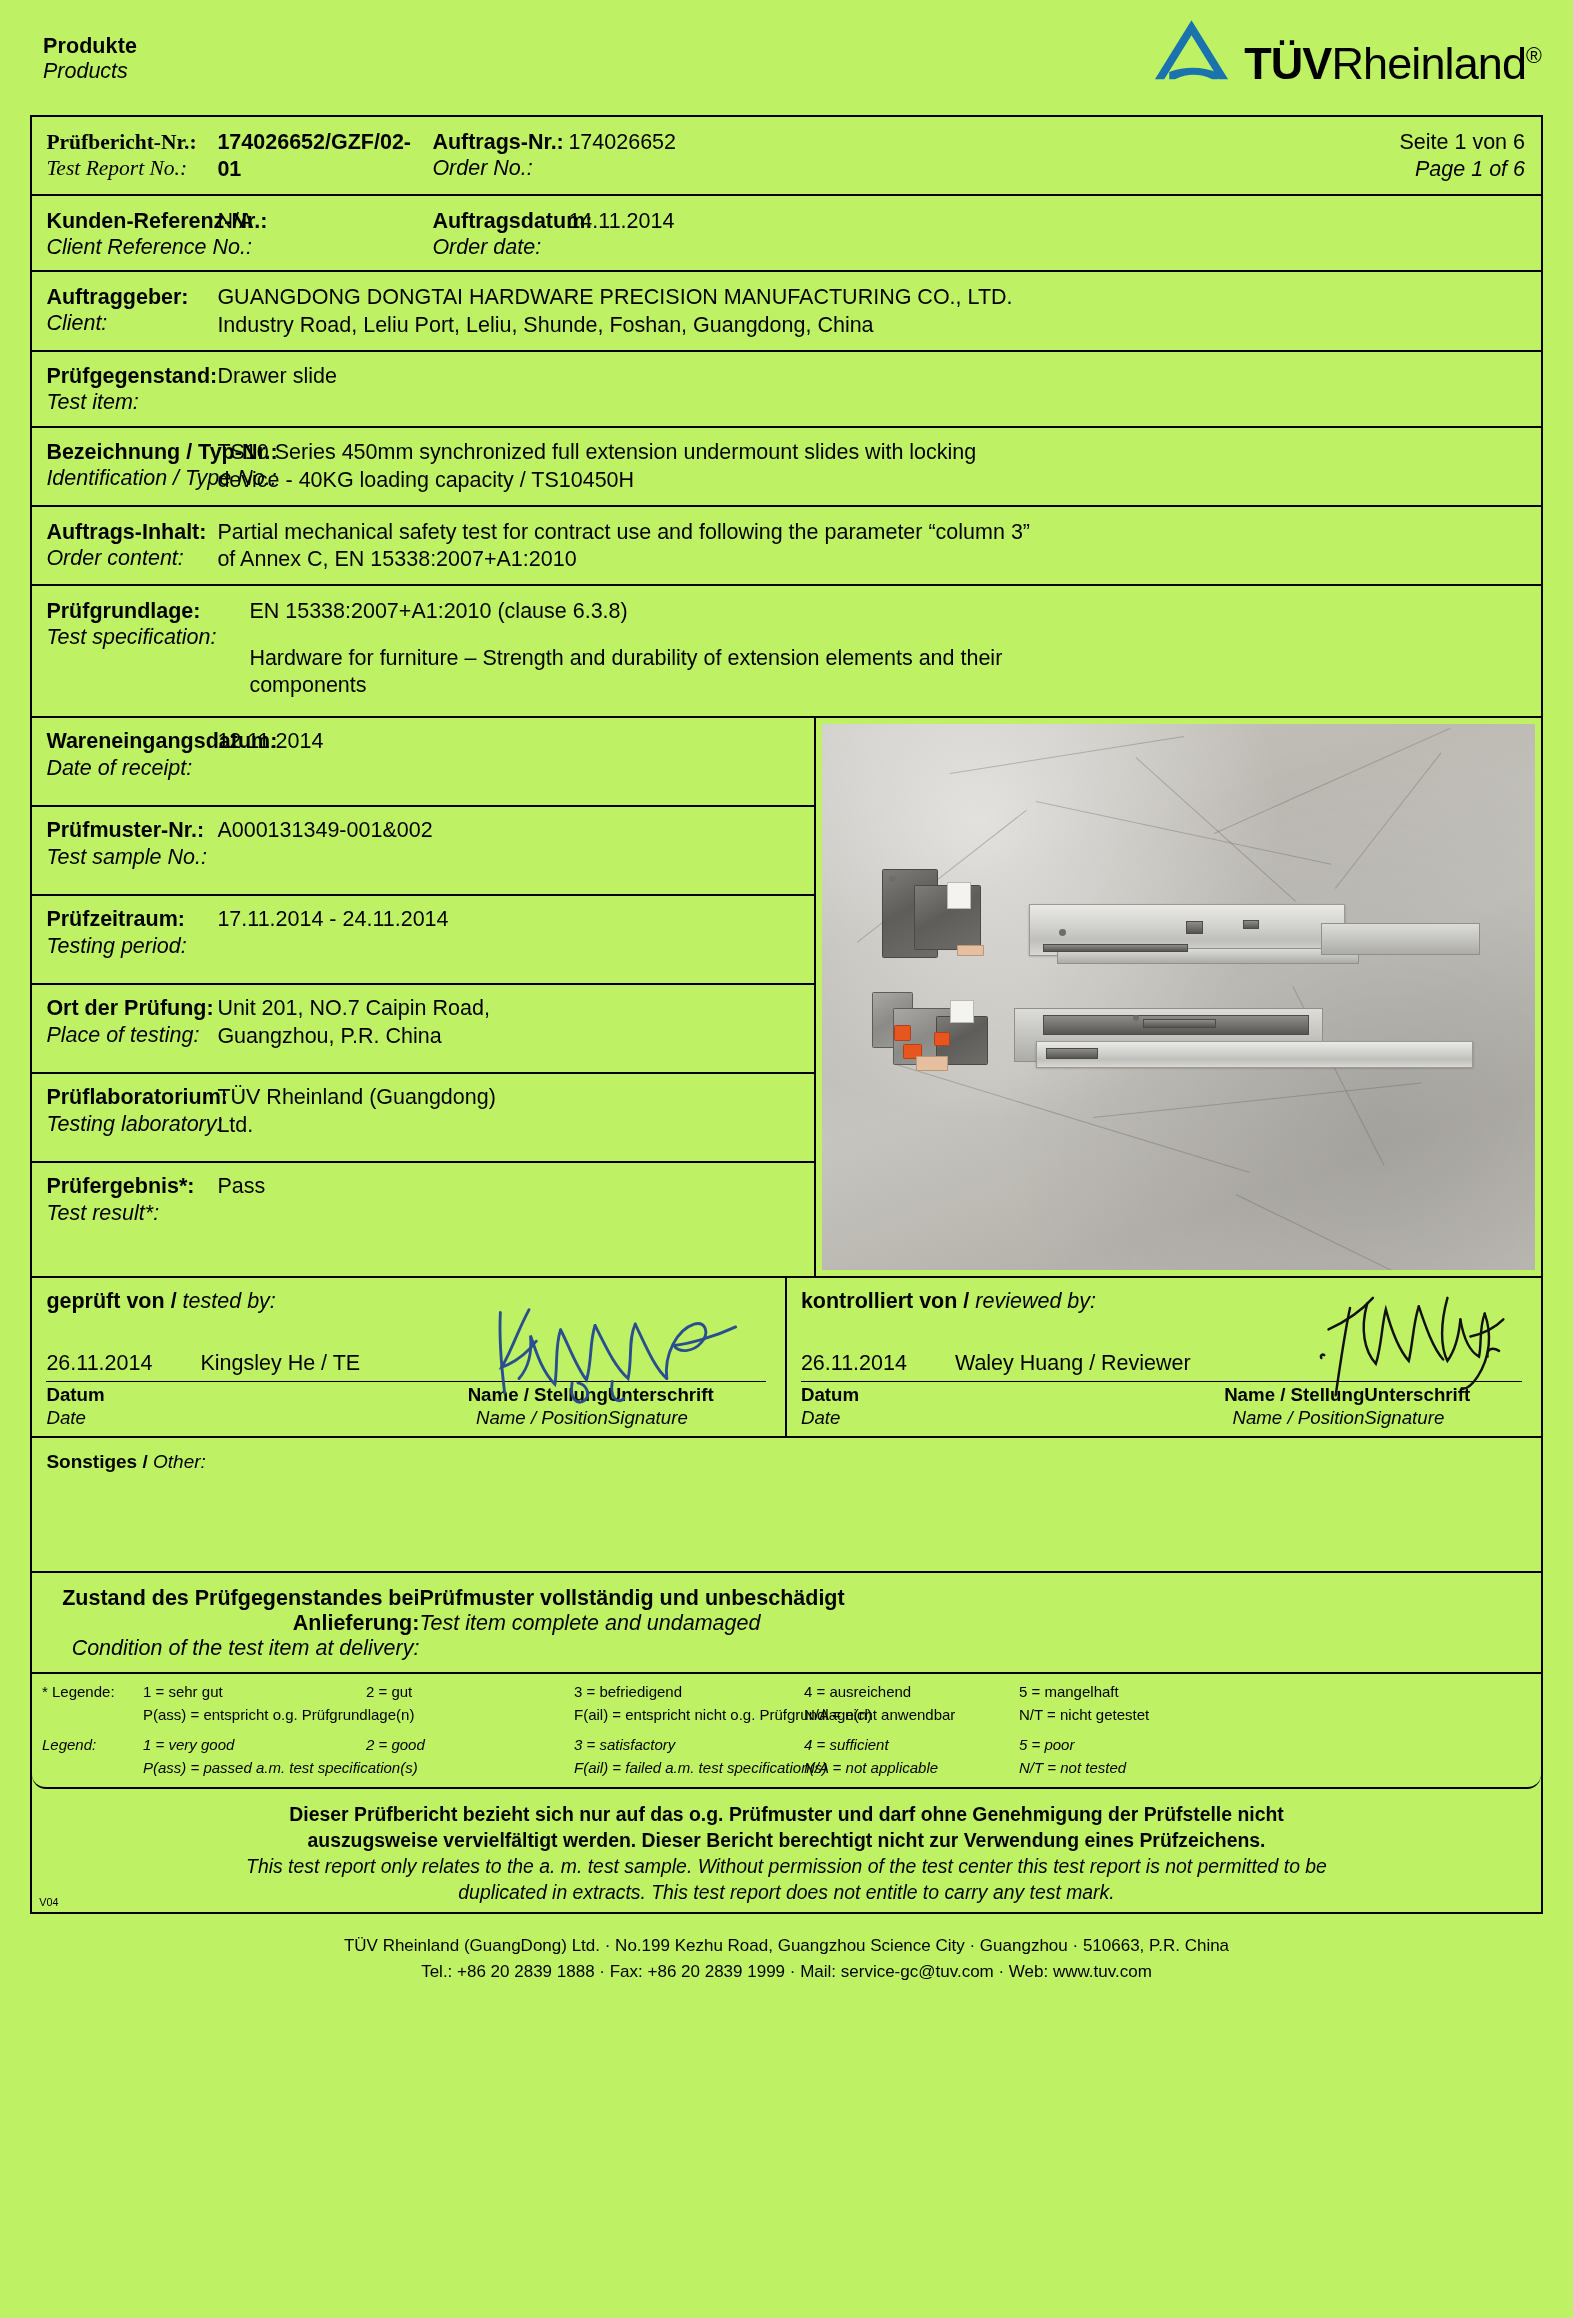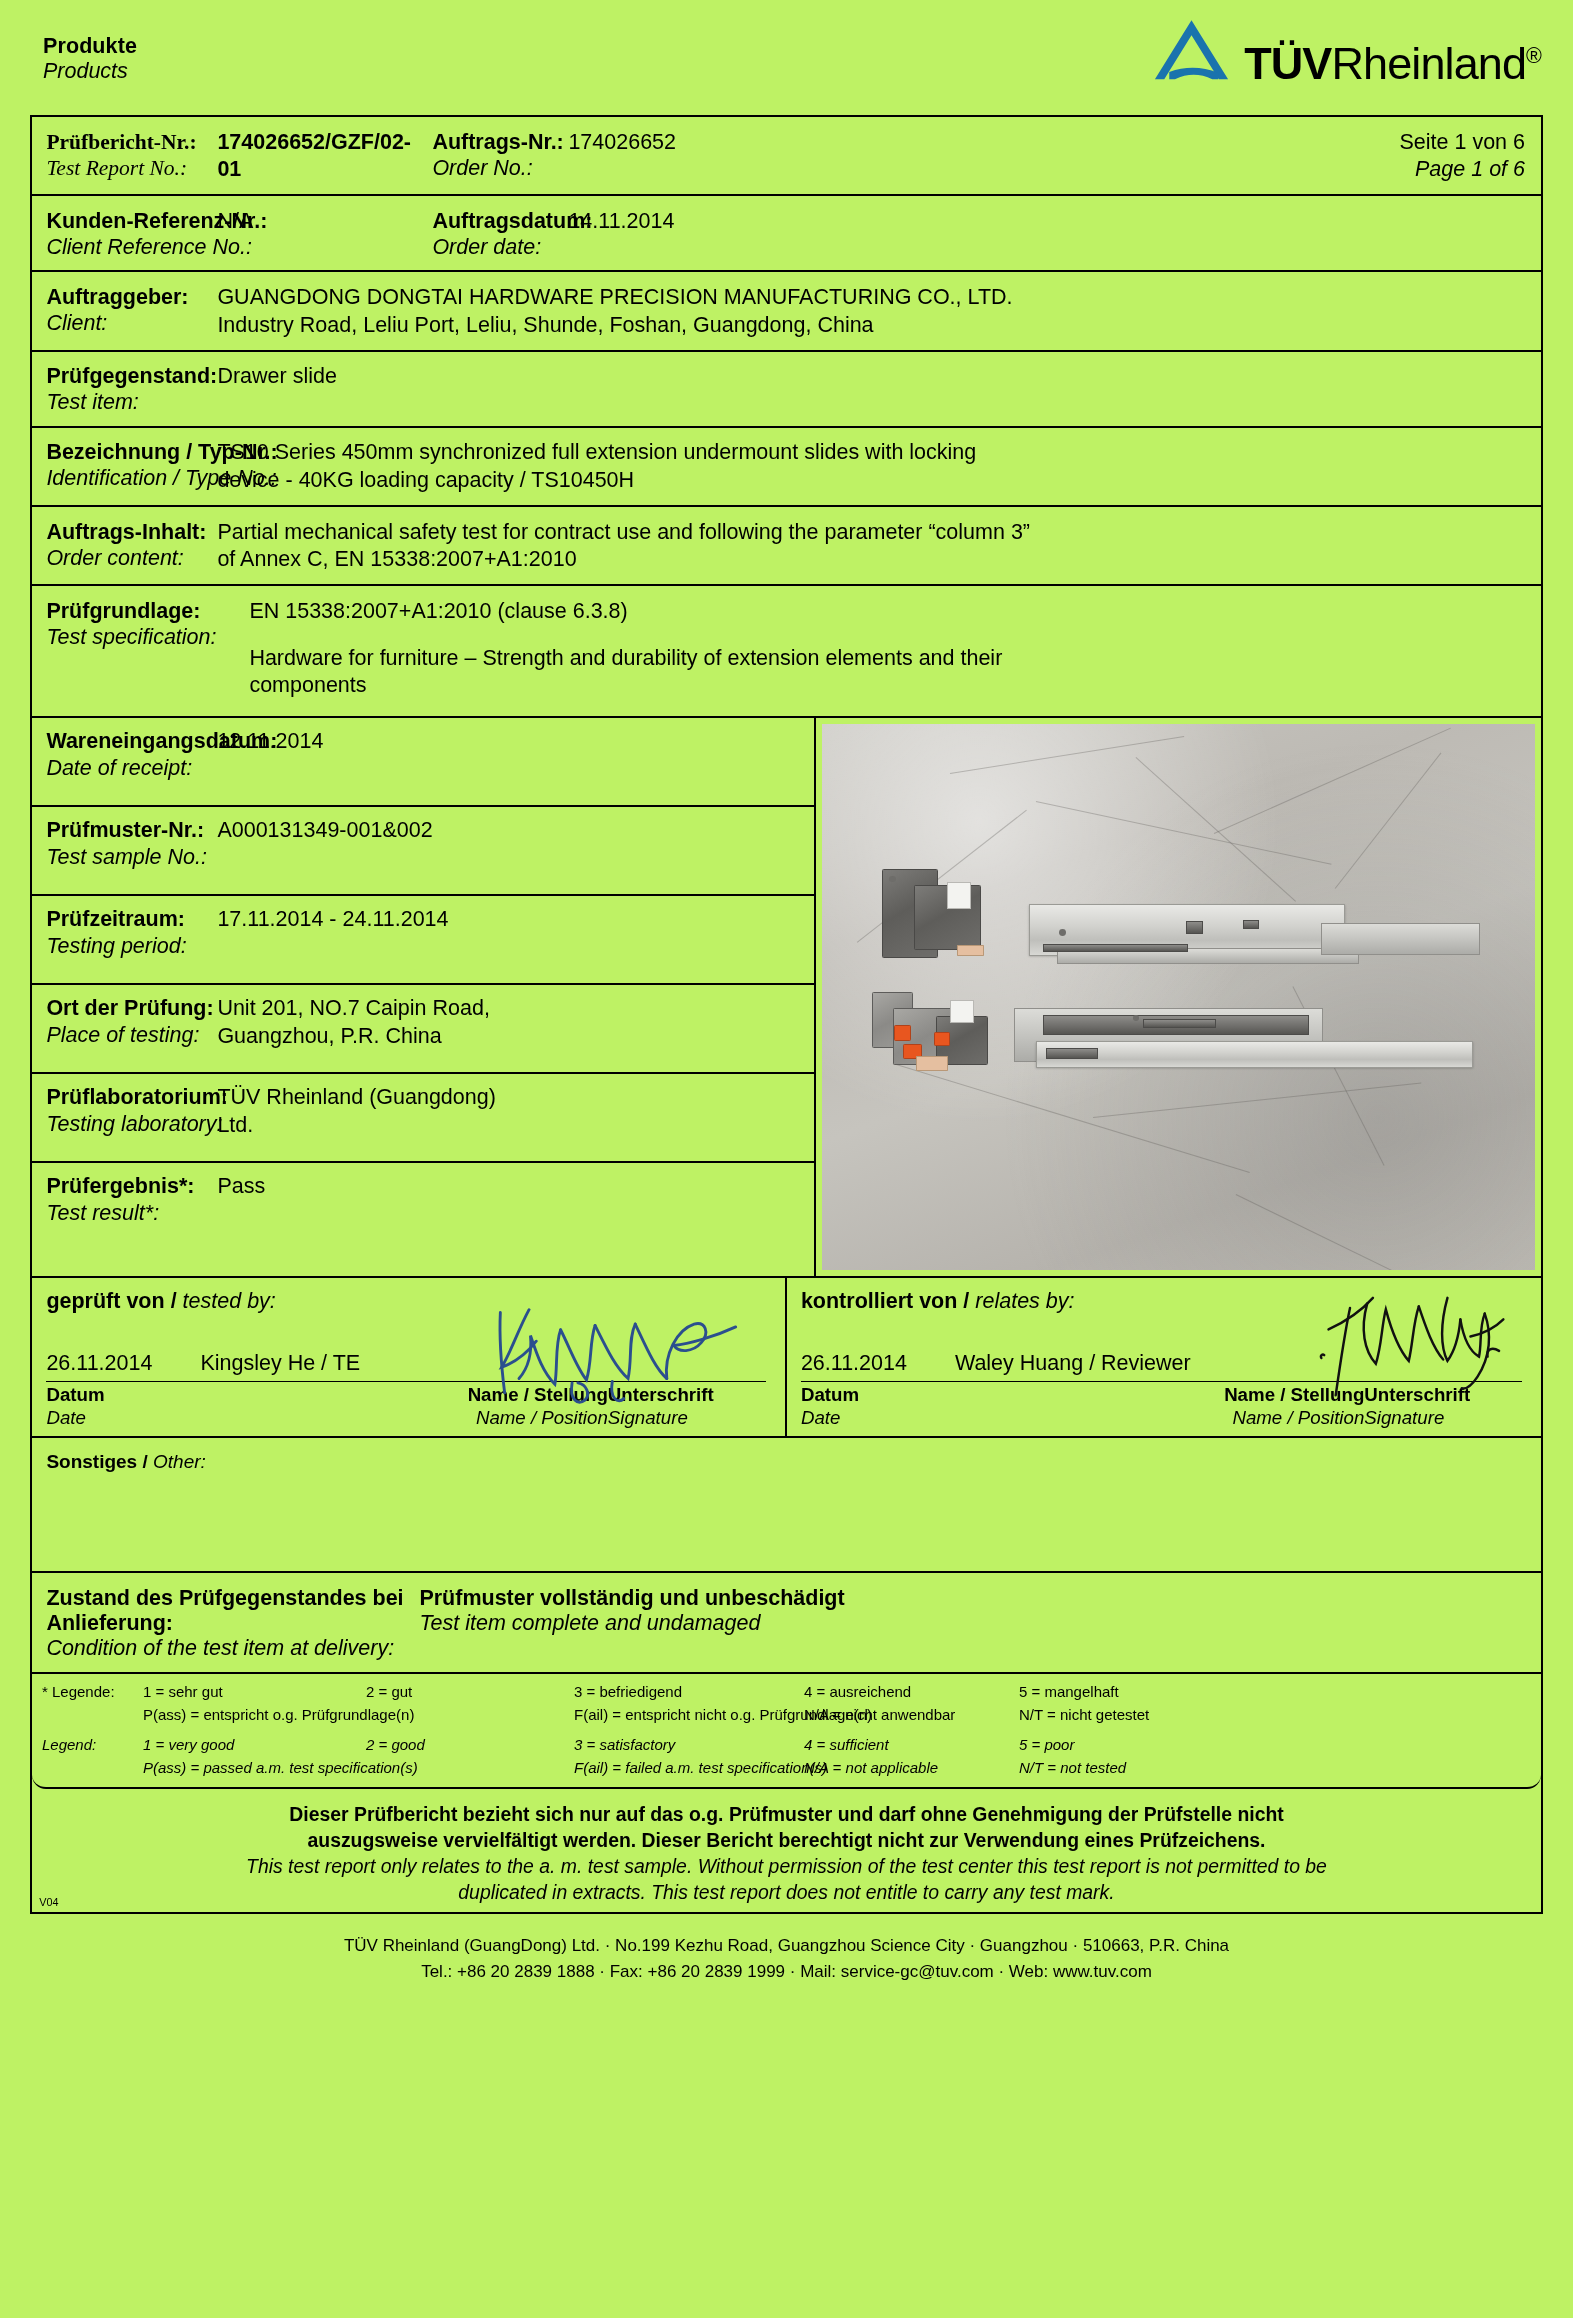--- a/index.html
+++ b/index.html
@@ -189,21 +189,21 @@
   .cap-sign { width: 158px; }
   .scribble { position: absolute; pointer-events: none; }
 
   
   .sonstiges { padding: 13px 0 0 14.4px; height: 135px; border-bottom: 2.2px solid #000; box-sizing: border-box; font-size: 19px; }
   .sonstiges .b { font-weight: bold; }
   .sonstiges .i { font-style: italic; }
 
   
   .cond { display: flex; padding: 13px 0 11.5px 14.4px; border-bottom: 2.2px solid #000; font-size: 21.5px; }
-  .cond .cl { width: 373px; }
+  .cond .cl { width: 373px; text-align: right; }
   .cond .cr { flex: 1; }
   .cond .de { font-weight: bold; display: block; }
   .cond .en { font-style: italic; display: block; }
 
   
   .legend {
     border-bottom: 2.2px solid #000;
     padding: 7.2px 0 7.2px 10px;
     font-size: 15px;
     line-height: 1.52;
@@ -475,21 +475,21 @@
             <span class="de">Unterschrift</span>
             <span class="en">Signature</span>
           </div>
         </div>
       </div>
 
       <div class="sig-col">
         <div class="sig-head">
           <span class="b">kontrolliert von</span>
           <span class="b">/</span>
-          <span class="i">relates by:</span>
+          <span class="i">reviewed by:</span>
         </div>
         <div class="sig-line-row">
           <div class="sig-date">26.11.2014</div>
           <div class="sig-name">Waley Huang / Reviewer</div>
           <div class="sig-sign"></div>
           <svg class="scribble" width="215" height="122" viewBox="0 0 300 170" style="right:0px; top:-69px;">
             <g fill="none" stroke="#111111" stroke-width="3.4" stroke-linecap="round">
               <path d="M60 36 C52 74, 46 116, 40 158"></path>
               <path d="M30 66 C56 54, 76 40, 92 22"></path>
               <path d="M84 30 C74 66, 80 96, 96 114 C104 90, 104 62, 110 38 C118 68, 128 94, 142 110 C148 84, 148 58, 156 34"></path>

